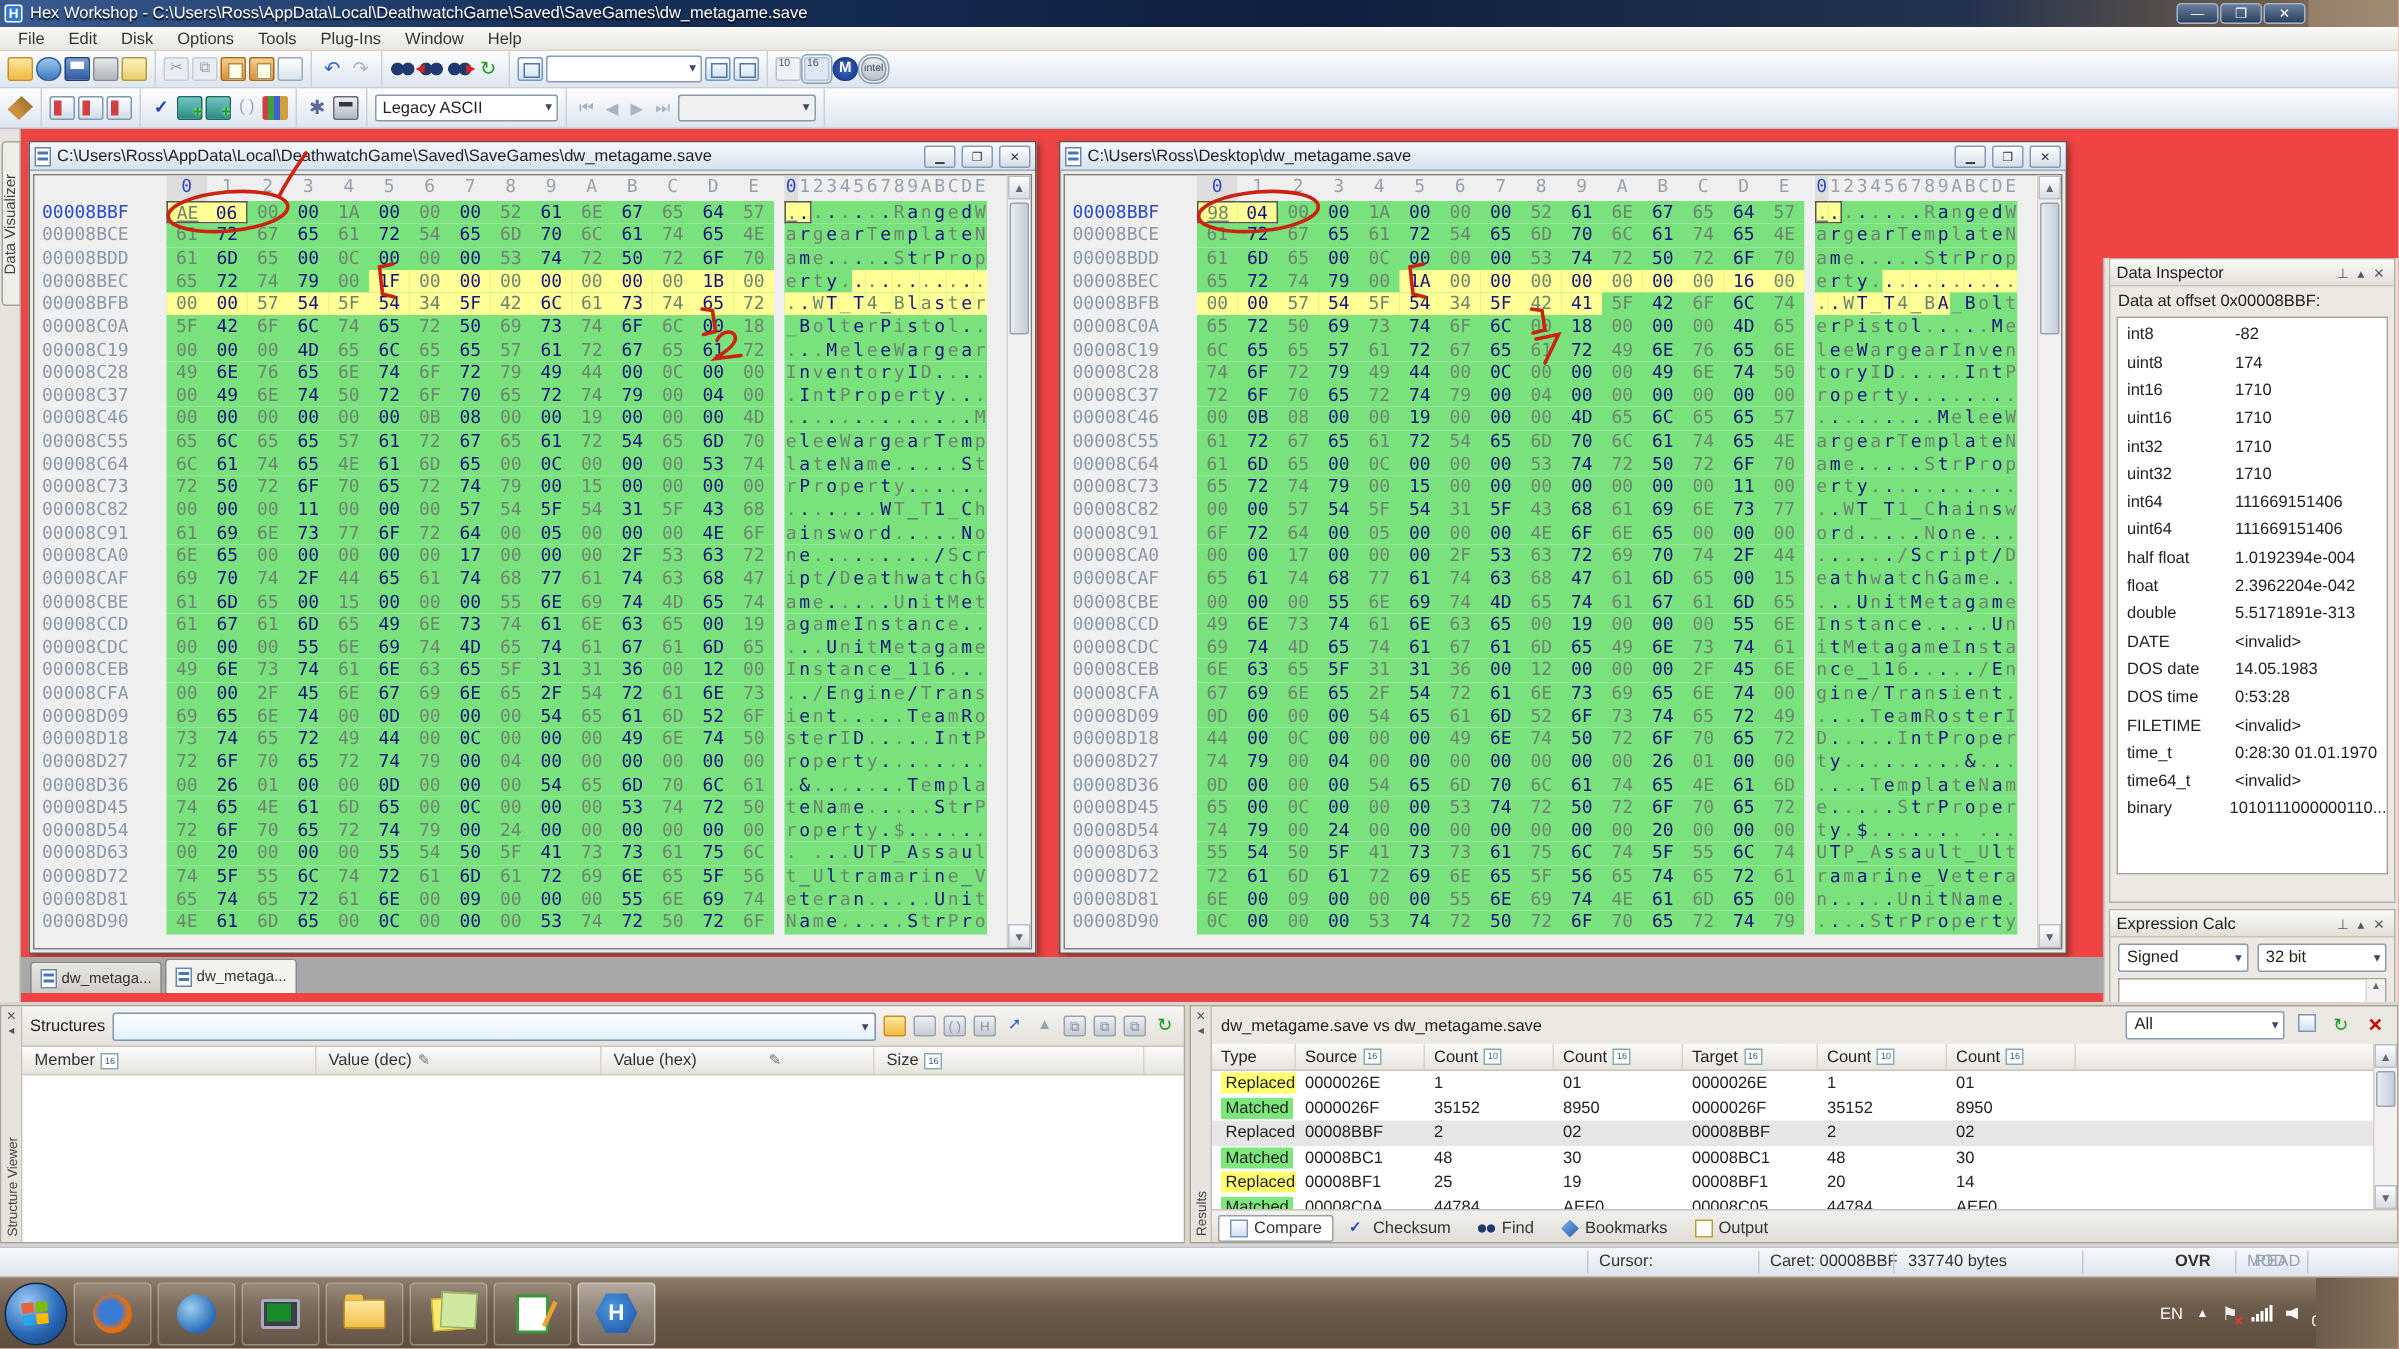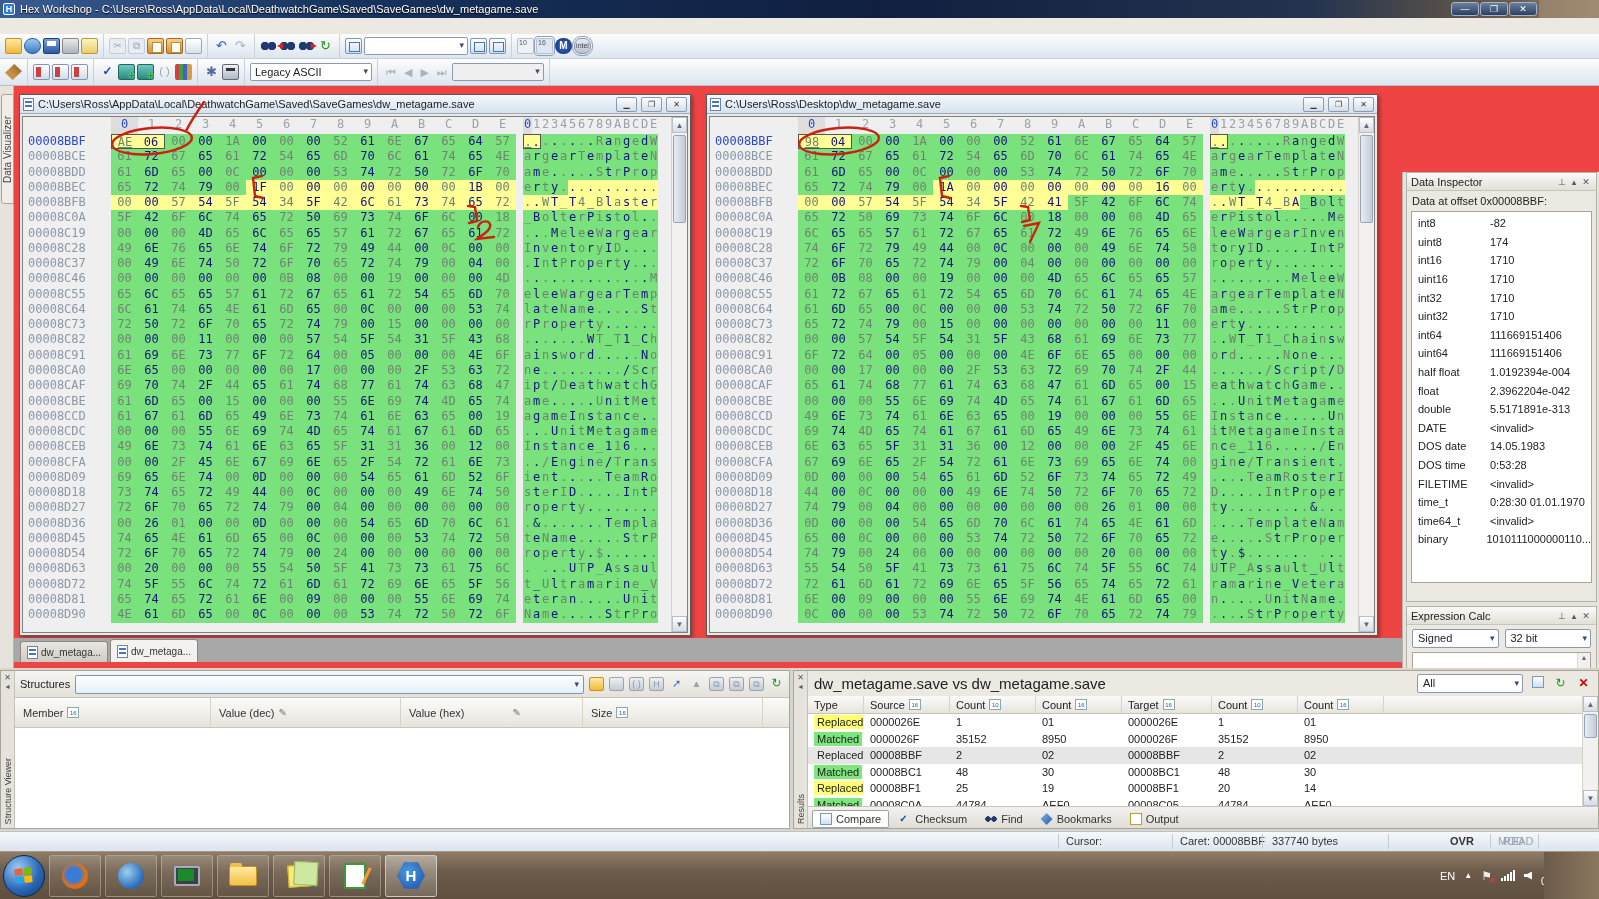--- a/index.html
+++ b/index.html
@@ -148,30 +148,30 @@
   .structcontent{flex:1;display:flex;flex-direction:column}
   .structtop{height:26px;display:flex;align-items:center;gap:5px;padding:0 5px;background:linear-gradient(#F6F5F2,#E4E1DA)}
   .structcombo{flex:1;height:19px;background:linear-gradient(#FDFEFF,#E4F0FA);border:1px solid #7a96b8;border-radius:2px;position:relative}
   .structcombo:after{content:"▾";position:absolute;right:4px;top:3px;font-size:9px;color:#446}
   .mini-ico{width:15px;height:14px;border-radius:2px;display:inline-block;position:relative}
   .mi-open{background:linear-gradient(#ffe9a0,#f0b93c);border:1px solid #c89020}
   .mi-grey{background:linear-gradient(#eceff3,#c6ccd4);border:1px solid #9aa4b0;color:#8a96a4;font-size:9px;text-align:center;line-height:12px}
   .mi-arrow{color:#3a6ad0;font-size:11px;text-align:center;line-height:13px}
   .mi-tri{color:#9aa4b0;font-size:10px;text-align:center;line-height:13px}
   .mi-sync{color:#1a9a1a;font-size:12px;text-align:center;line-height:13px}
-  .grid-head{height:31px;display:flex;background:linear-gradient(#FBFBFA,#E7E4DD);border-top:1px solid #C8C4BA;border-bottom:1px solid #C8C4BA;font-size:11px;color:#333;align-items:flex-end}
+  .grid-head{height:20px;display:flex;background:linear-gradient(#FBFBFA,#E7E4DD);border-top:1px solid #C8C4BA;border-bottom:1px solid #C8C4BA;font-size:11px;color:#333;align-items:flex-end}
   .gh-cell{padding-left:8px;display:flex;align-items:center;gap:4px;border-right:1px solid #D8D4CA;height:100%}
   .tagico{width:12px;height:11px;border:1px solid #8aa;background:#fff;font-size:6px;color:#358;text-align:center;line-height:10px}
   .pencil{color:#777;font-size:10px}
   .structbody{flex:1;background:#fff}
 
   .resultspanel{left:793px;width:806px}
   .rescontent{flex:1;display:flex;flex-direction:column;min-width:0}
   .restop{height:25px;display:flex;align-items:center;padding:0 6px;gap:6px}
-  .restop .vsname{flex:1;font-size:15px;white-space:nowrap;overflow:hidden}
+  .restop .vsname{flex:1;font-size:11px;white-space:nowrap;overflow:hidden}
   .allcombo{width:106px;height:19px;background:#fff;border:1px solid #8a9ab0;border-radius:2px;position:relative;font-size:11px;padding:2px 14px 0 5px}
   .allcombo:after{content:"▾";position:absolute;right:3px;top:3px;font-size:9px;color:#446}
   .resico{width:17px;height:15px;text-align:center;font-size:12px;line-height:15px}
   .res-x{color:#c00;font-weight:bold}
   .res-sync{color:#1a9a1a}
   .restable{flex:1;display:flex;min-height:0}
   .restable-main{flex:1;display:flex;flex-direction:column;min-width:0}
   .res-head{height:18px;display:flex;background:linear-gradient(#FBFBFA,#E7E4DD);border-bottom:1px solid #C8C4BA;font-size:11px;align-items:center}
   .rh-cell{display:flex;align-items:center;gap:4px;padding-left:6px;border-right:1px solid #D8D4CA;height:100%}
   .res-rows{flex:1;background:#fff;overflow:hidden}
@@ -243,20 +243,30 @@
     <span class="appico">H</span>
     <span class="ttext">Hex Workshop - C:\Users\Ross\AppData\Local\DeathwatchGame\Saved\SaveGames\dw_metagame.save</span>
   </div>
   <div class="winbtns">
     <span class="winbtn">—</span>
     <span class="winbtn">❐</span>
     <span class="winbtn">✕</span>
   </div>
   <div class="corner-wall"></div>
 
+  <div class="menubar" id="menubar">
+      <span class="menuitem">File</span>
+      <span class="menuitem">Edit</span>
+      <span class="menuitem">Disk</span>
+      <span class="menuitem">Options</span>
+      <span class="menuitem">Tools</span>
+      <span class="menuitem">Plug-Ins</span>
+      <span class="menuitem">Window</span>
+      <span class="menuitem">Help</span>
+    </div>
 
   <div class="tb tb1">
     <div class="tgrp">
       <span class="ico ic-open"></span>
       <span class="ico ic-web"></span>
       <span class="ico ic-save"></span>
       <span class="ico ic-print"></span>
       <span class="ico ic-preview"></span>
     </div>
     <div class="tgrp">

